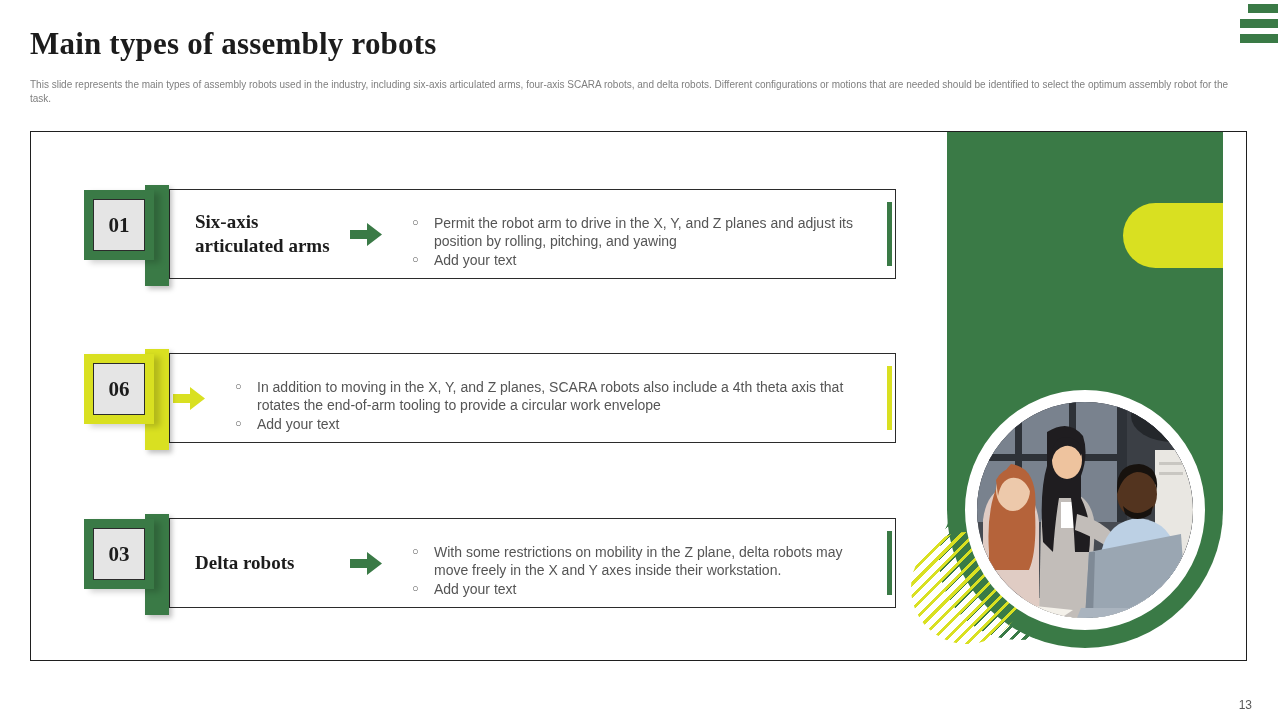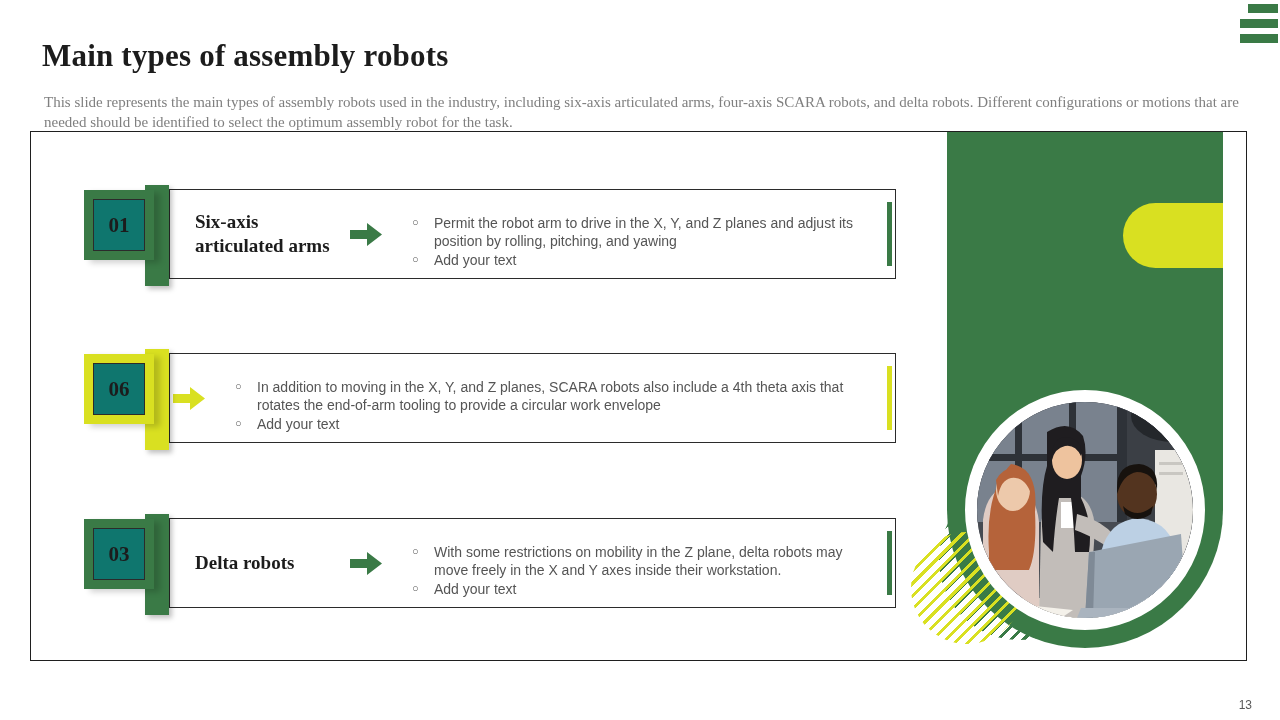--- a/index.html
+++ b/index.html
@@ -7,27 +7,27 @@
     position:relative;width:1280px;height:720px;background:#ffffff;
     font-family:"Liberation Sans",sans-serif;overflow:hidden;margin:0 auto;
   }
   
   .menu-icon{position:absolute;top:4px;right:2px;width:38px;z-index:5;}
   .menu-icon .bar{display:block;height:9px;background:#3a7a46;margin-bottom:6px;}
   .menu-icon .bar.short{width:30px;margin-left:auto;}
   .menu-icon .bar.long{width:38px;}
   
   .page-title{
-    position:absolute;left:30px;top:26px;margin:12px;
+    position:absolute;left:30px;top:26px;margin:0;
     font-family:"Liberation Serif",serif;font-weight:700;
     font-size:31px;color:#1c1c1c;letter-spacing:.2px;
   }
   .page-subtitle{
-    position:absolute;left:30px;top:78px;width:1218px;margin:14px;
-    font-size:15px;line-height:1.35;color:#7f7f7f;font-family:Liberation Serif, serif;
+    position:absolute;left:30px;top:78px;width:1218px;margin:0;
+    font-size:10px;line-height:1.35;color:#7f7f7f;
   }
   
   .main-box{
     position:absolute;left:30px;top:131px;width:1215px;height:528px;
     border:1.5px solid #1f1f1f;background:#fff;
   }
   
   .green-panel{
     position:absolute;left:916px;top:0;width:276px;height:516px;
     background:#3a7a46;border-radius:0 0 140px 140px;z-index:1;
@@ -51,21 +51,21 @@
     background:#4c5058;
   }
   .photo-circle svg{display:block;width:216px;height:216px;}
   
   .row{position:absolute;left:53px;width:812px;height:90px;z-index:5;}
   .row.r1{top:57px;}
   .row.r2{top:221px;}
   .row.r3{top:386px;}
   .num-badge{
     position:absolute;left:0;top:1px;width:52px;height:52px;
-    border:9px solid #3a7a46;background:#0f766e;z-index:3;
+    border:9px solid #3a7a46;background:#e5e5e5;z-index:3;
     display:flex;align-items:center;justify-content:center;
     box-shadow:inset 0 0 0 1px #2b2b2b, 6px 3px 6px rgba(0,0,0,.18);
     font-family:"Liberation Serif",serif;font-weight:700;font-size:21px;color:#1c1c1c;
   }
   .row.yellow .num-badge{border-color:#d9e021;}
   .strip{
     position:absolute;left:61px;top:-4px;width:24px;height:101px;
     background:#3a7a46;z-index:2;box-shadow:3px 3px 5px rgba(0,0,0,.25);
   }
   .row.yellow .strip{background:#d9e021;}

